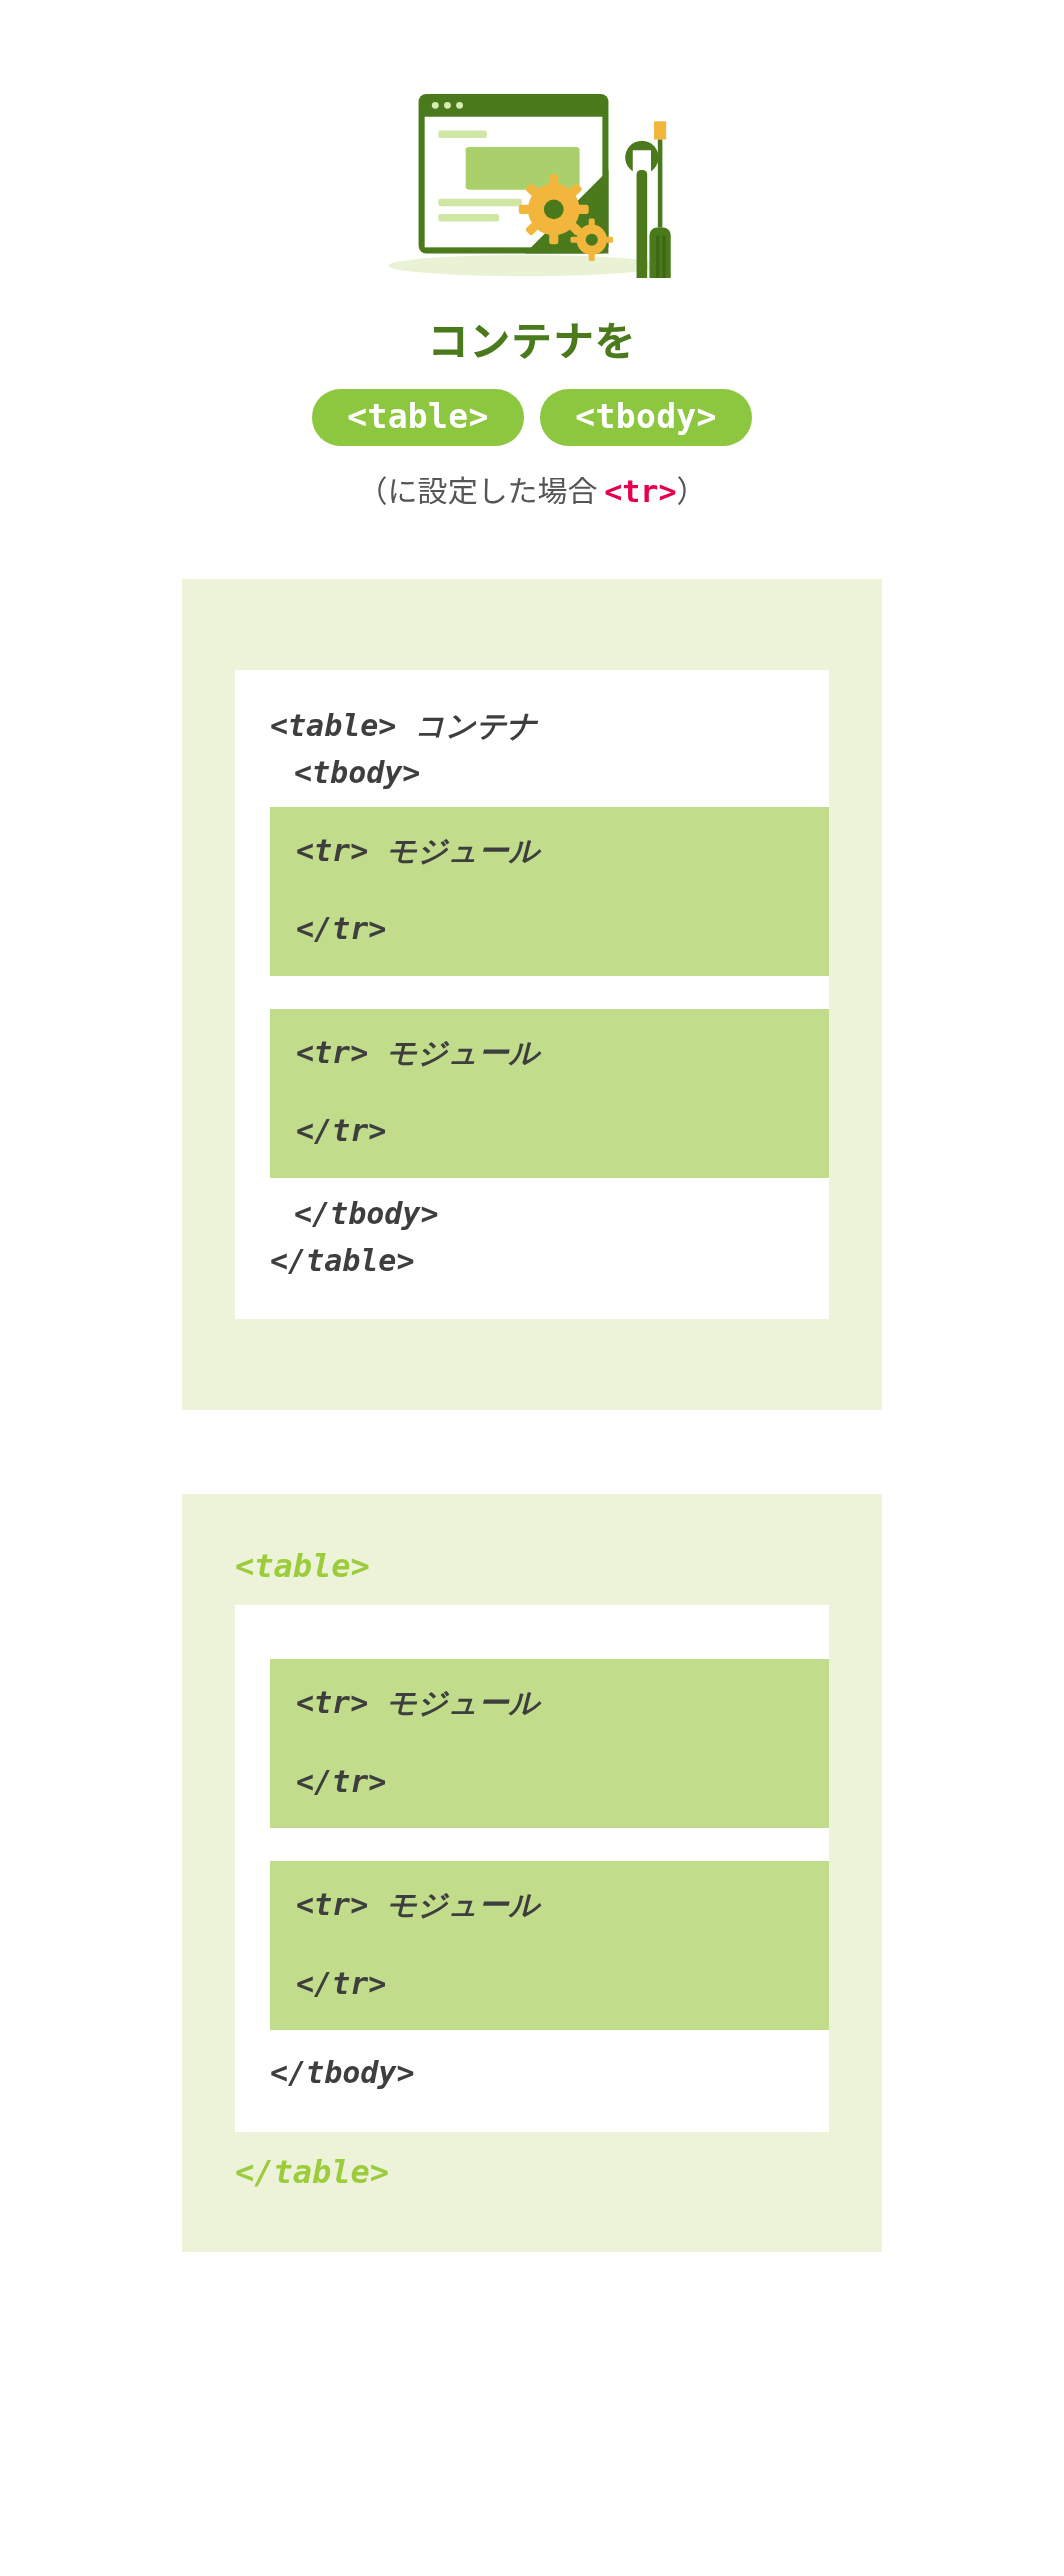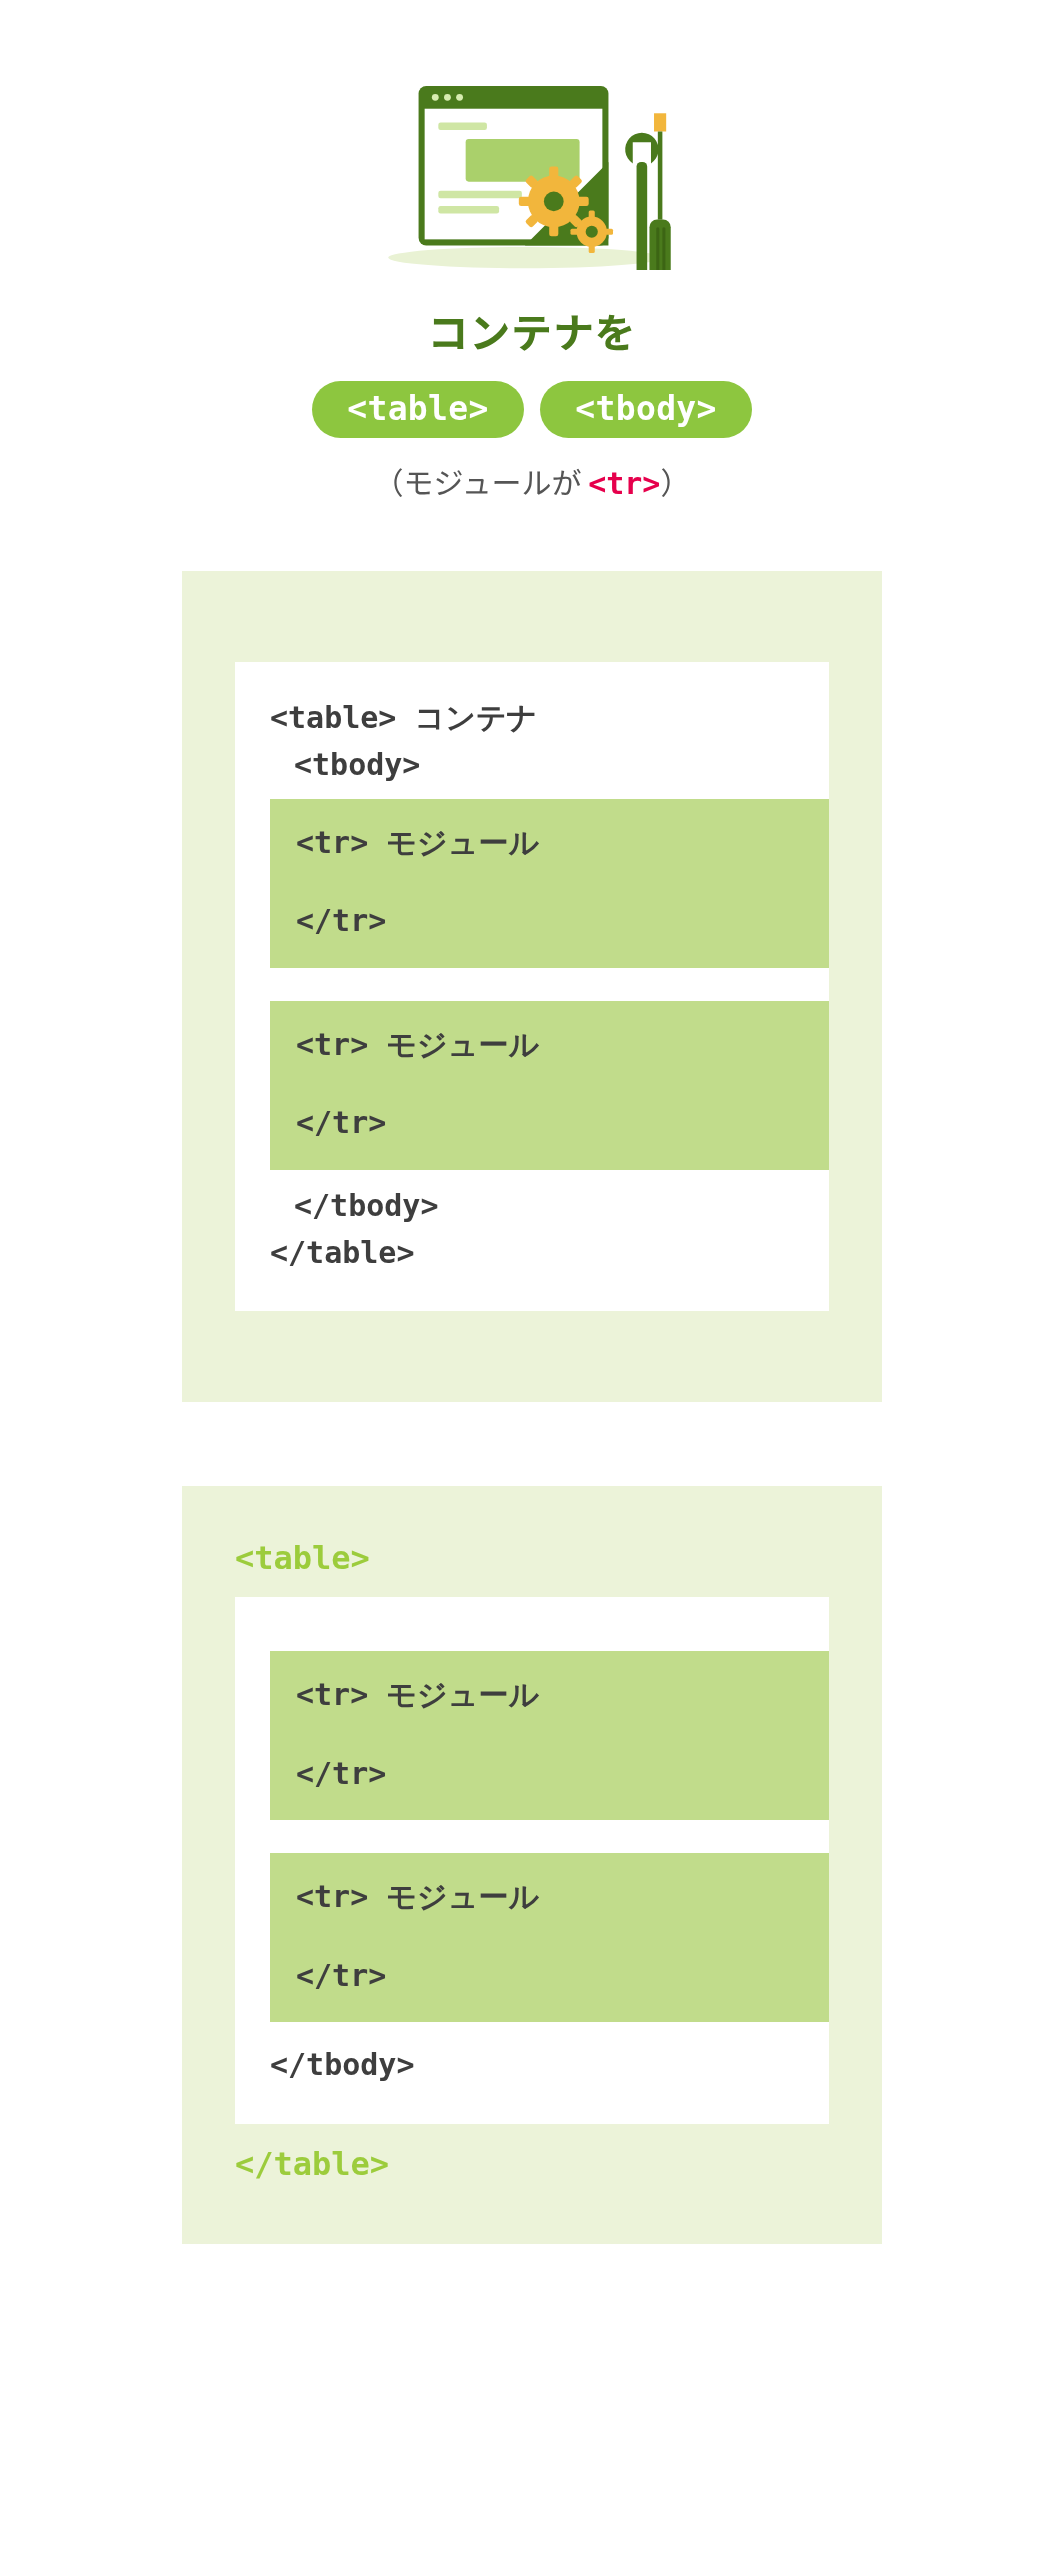--- a/index.html
+++ b/index.html
@@ -13,21 +13,21 @@
   }
   * { box-sizing: border-box; }
   body {
     margin: 0;
     background: #ffffff;
     font-family: "Hiragino Kaku Gothic ProN", "Meiryo", "Noto Sans JP", sans-serif;
     color: var(--text);
   }
   .page {
     width: 976px;
-    margin: 4px auto;
+    margin: 12px auto;
     padding: 68px 0 91px;
   }
   .hero {
     text-align: center;
   }
   .hero svg {
     display: block;
     margin: 0 auto 30px;
   }
   .heading-line {
@@ -60,20 +60,21 @@
     margin-top: 18px;
   }
   .sub .red { color: var(--red); font-family: ui-monospace, Menlo, Consolas, monospace; font-weight: 700; }
 
   .diagrams {
     margin-top: 68px;
     display: flex;
     flex-direction: column;
     gap: 84px;
     align-items: center;
+    font-style: italic;
   }
   .outer {
     width: 700px;
     background: var(--green-light-bg);
     padding: 53px 53px 61px;
   }
   .outer-label {
     color: var(--green-bright);
     font-family: ui-monospace, Menlo, Consolas, monospace;
     font-weight: 700;
@@ -182,21 +183,21 @@
 
     <div class="heading-line">コンテナを</div>
 
     <div class="pills">
       <span class="pill">&lt;table&gt;</span>
       <span class="pill">&lt;tbody&gt;</span>
     </div>
 
 
     <div class="sub">
-      <span>（モジュールが </span><span class="red">&lt;tr&gt;</span><span>）</span>
+      <span>（に設定した場合 </span><span class="red">&lt;tr&gt;</span><span>）</span>
     </div>
   </div>
 
   <div class="diagrams">
 
     <div class="d1">
       <div class="outer">
         <div class="container-box">
           <div class="code">&lt;table&gt; コンテナ</div>
           <div class="code indent1">&lt;tbody&gt;</div>

